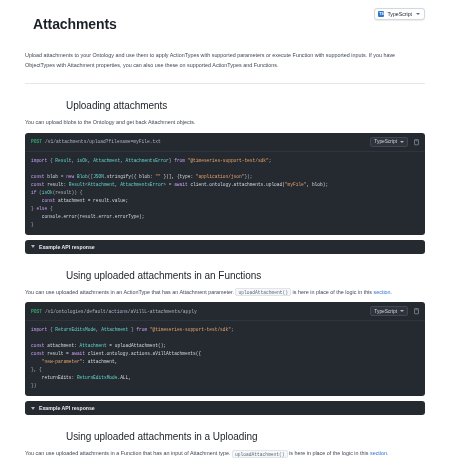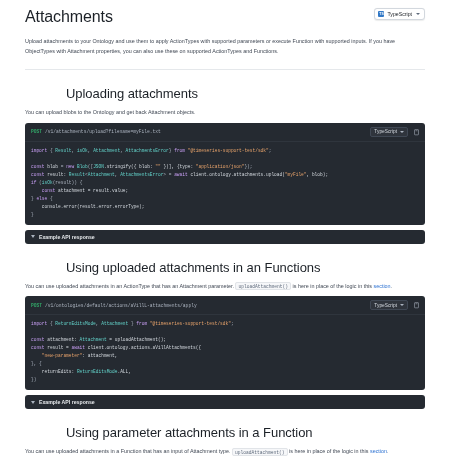--- a/index.html
+++ b/index.html
@@ -19,24 +19,24 @@
     box-sizing: border-box;
     width: 450px;
   }
   
   .page-header {
     display: flex;
     align-items: flex-start;
     justify-content: space-between;
   }
   .page-title {
-    font-size: 16px;
-    font-weight: normal;
+    font-size: 14px;
+    font-weight: bold;
     letter-spacing: -0.1px;
-    margin: 0;
+    margin: 8px;
     color: #1c2127;
   }
   .lang-select {
     display: flex;
     align-items: center;
     gap: 3px;
     border: 1px solid #d3d8de;
     border-radius: 3px;
     background: #ffffff;
     padding: 2px 4px 2px 3px;
@@ -81,21 +81,21 @@
     max-width: 400px;
   }
   .divider {
     height: 1px;
     background: #e5e8eb;
     margin: 13px 0 0 0;
   }
   
   .section { margin-top: 13px; }
   .section-title {
-    font-size: 13px;
+    font-size: 10px;
     font-weight: normal;
     color: #1c2127;
     margin: 16px 0 7px 0;
     letter-spacing: -0.05px;
     padding-left: 41px;
   }
   .section-desc {
     font-size: 5.4px;
     line-height: 1.6;
     color: #404854;
@@ -268,21 +268,21 @@
             </div>
           </div>
           <div class="code-body"><div><span class="k">import </span><span class="p">{ </span><span class="ty">ReturnEditsMode</span><span class="p">, </span><span class="ty">Attachment</span><span class="p"> } </span><span class="k">from </span><span class="s">"@timeseries-support-test/sdk"</span><span class="p">;</span></div><div>&nbsp;</div><div><span class="k">const </span><span class="fn">attachment: </span><span class="ty">Attachment</span><span class="fn"> = uploadAttachment();</span></div><div><span class="k">const </span><span class="fn">result = </span><span class="k">await </span><span class="fn">client.ontology.actions.aVillAttachments({</span></div><div><span class="s">    "new-parameter"</span><span class="fn">: attachment,</span></div><div><span class="p">}, {</span></div><div><span class="fn">    returnEdits: </span><span class="ty">ReturnEditsMode</span><span class="fn">.ALL,</span></div><div><span class="p">})</span></div></div>
         </div>
         <div class="accordion">
           <span class="chevron"></span>
           <span class="accordion-label">Example API response</span>
         </div>
       </div>
       <div class="section">
-        <h2 class="section-title">Using parameter attachments in a Function</h2>
+        <h2 class="section-title">Using uploaded attachments in a Uploading</h2>
         <p class="section-desc"><span>You can use uploaded attachments in a Function that has an input of Attachment type.</span> <code class="inline-code">uploadAttachment()</code> <span>is here in place of the logic in this</span> <a class="link" href="#">section</a><span>.</span></p>
         <div class="code-block">
           <div class="code-header">
             <div class="endpoint"><span class="method">POST</span><span>/v1/ontologies/default/queries/queryWithAttachment/execute</span></div>
             <div class="code-header-right">
               <div class="lang-select-dark">
                 <span>TypeScript</span>
                 <span class="caret-down-light"></span>
               </div>
               <span>

